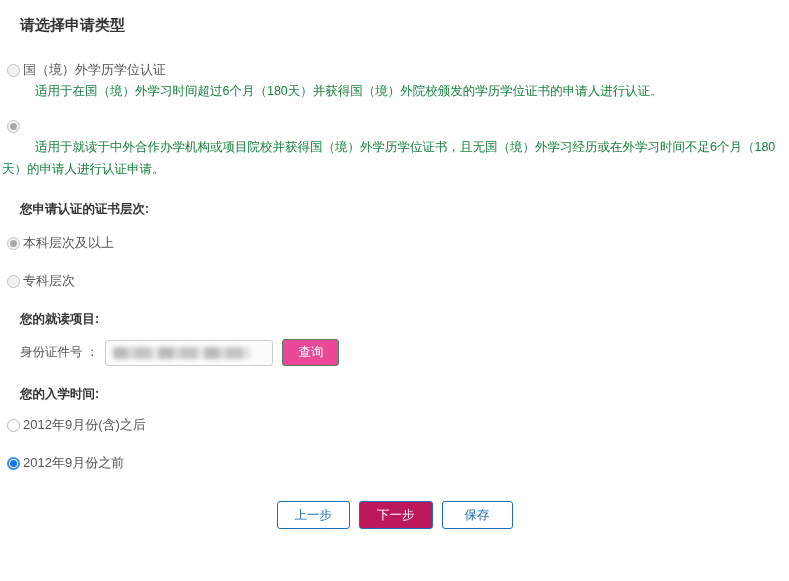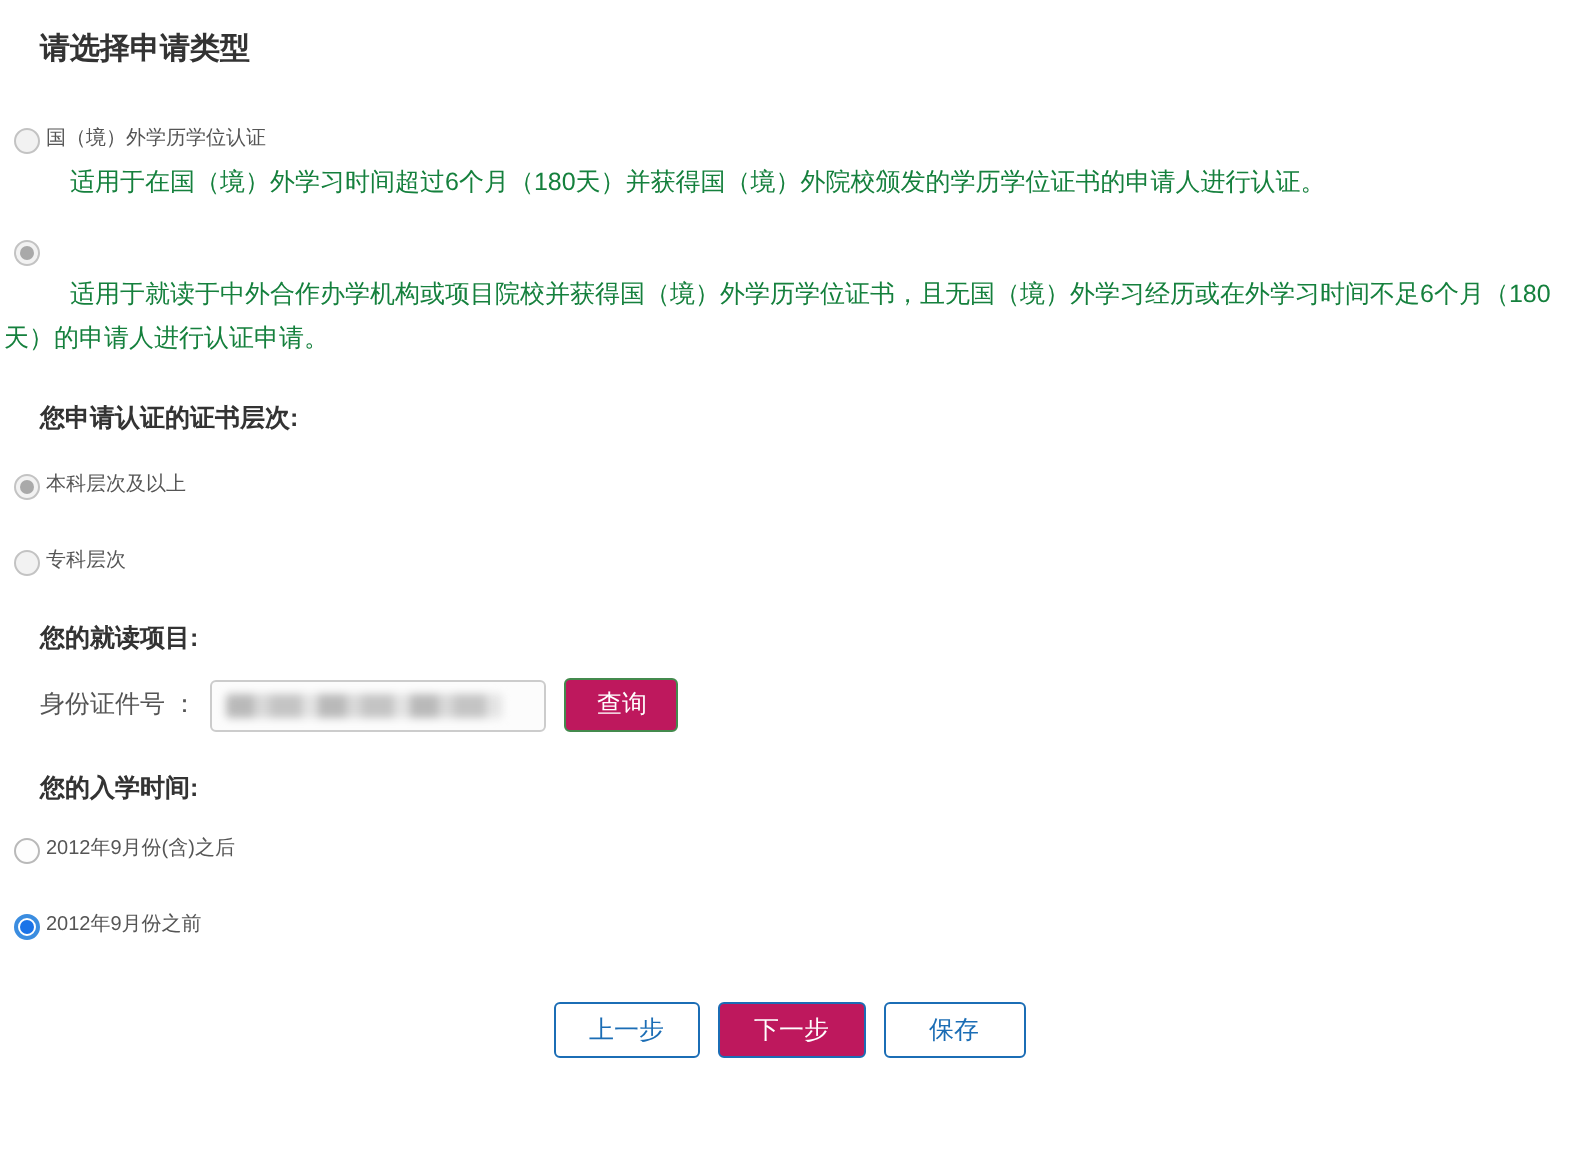--- a/index.html
+++ b/index.html
@@ -11,21 +11,21 @@
     color: #555;
   }
   .page-title {
     margin: 15px 0 0 20px;
     font-size: 15px; line-height: 19px;
     font-weight: bold; color: #333;
   }
   .radio-row {
     display: flex; align-items: center; gap: 3px;
     margin-left: 7px;
-    font-size: 10px; line-height: 14px; color: #555;
+    font-size: 13px; line-height: 14px; color: #555;
     cursor: default;
     text-align: center;
   }
   .radio {
     width: 13px; height: 13px; flex: 0 0 13px;
     border: 1px solid #b9b9b9; border-radius: 50%;
     background: #fdfdfd;
     position: relative;
   }
   .radio.gray { background: #f2f2f2; border-color: #c3c3c3; }
@@ -76,21 +76,21 @@
     width: 138px; height: 12px;
     background: repeating-linear-gradient(90deg,
       #b9b9b9 0 14px, #d8d8d8 14px 22px,
       #c4c4c4 22px 38px, #e3e3e3 38px 46px);
     filter: blur(2px);
     border-radius: 2px;
   }
   .btn-green {
     margin-left: 9px;
     height: 27px; padding: 0 15px;
-    background: #be185d; color: #ffffff;
+    background: #ec4899; color: #ffffff;
     border: 1px solid #448a4d; border-radius: 3px;
     font-size: 12.5px;
     font-family: "Liberation Sans", "DejaVu Sans", sans-serif;
     cursor: pointer;
   }
   .footer {
     margin-top: 31px;
     display: flex; justify-content: center; gap: 9px;
   }
   .footer button {

